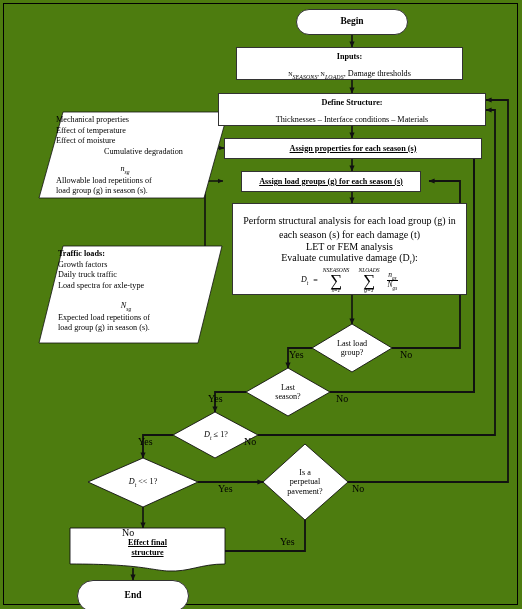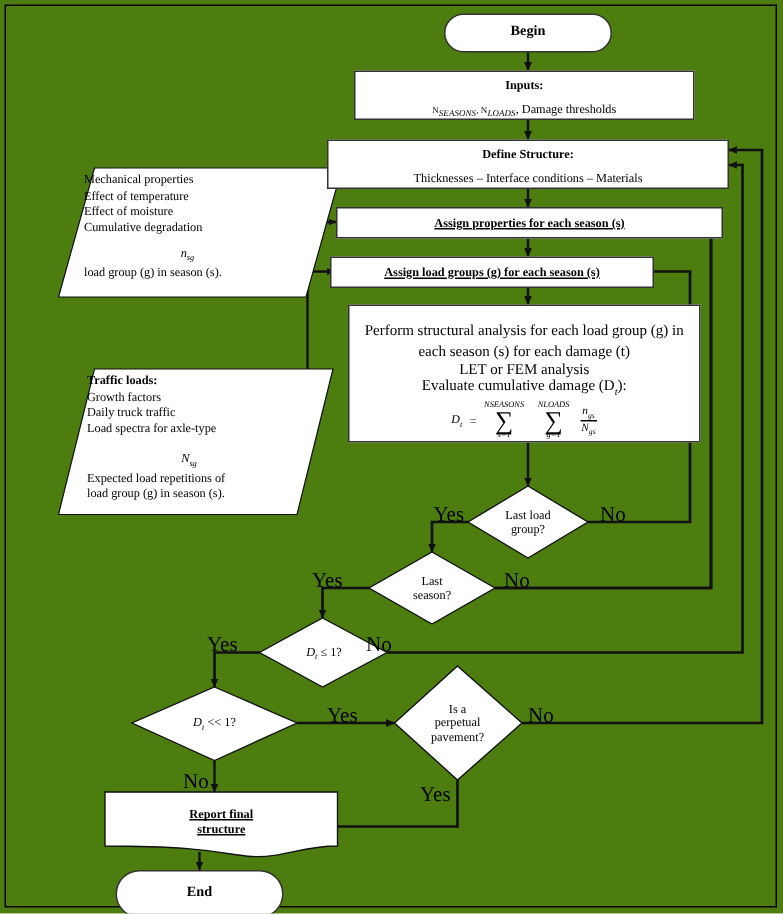--- a/index.html
+++ b/index.html
@@ -96,24 +96,25 @@
   .diamond-label {
     position: absolute;
     text-align: center;
     color: #000;
     font-size: 8.2px;
     line-height: 1.15;
     pointer-events: none;
   }
   .edge-label {
     position: absolute;
-    font-size: 14px;
+    font-size: 10px;
     color: #000;
     background: transparent;
     white-space: nowrap;
+    margin-top: 13px;
   }
   .eq {
     display: block;
     margin-top: 2px;
     font-size: 8px;
   }
   .bigsum {
     font-size: 17px;
     line-height: 0.8;
     vertical-align: middle;
@@ -225,21 +226,21 @@
 
   <div class="node proc" style="left:218px; top:93px; width:268px; height:33px; padding-top:4px;">
     <span class="ttl sm">Define Structure:</span>
     <span class="sm">Thicknesses – Interface conditions – Materials</span>
   </div>
 
   <div class="node proc" style="left:224px; top:138px; width:258px; height:21px; display:flex; align-items:center; justify-content:center;">
     <span class="b sm">Assign properties for each season (s)</span>
   </div>
 
-  <div class="node proc" style="left:220px; top:171px; width:216px; height:21px; display:flex; align-items:center; justify-content:center;">
+  <div class="node proc" style="left:241px; top:171px; width:180px; height:21px; display:flex; align-items:center; justify-content:center;">
     <span class="b sm">Assign load groups (g) for each season (s)</span>
   </div>
 
   <div class="node proc" style="left:232px; top:203px; width:235px; height:92px; padding-top:6px;">
     <span class="xsm">Perform structural analysis for each load group (g) in</span>
     <span class="xsm" style="display:block;">each season (s) for each damage (t)</span>
     <span class="xsm" style="display:block;">LET  or FEM analysis</span>
     <span class="xsm" style="display:block;"><span>Evaluate cumulative damage (D</span><span class="sub">t</span><span>):</span></span>
 
     <span class="eq">
@@ -258,21 +259,21 @@
       </span>
       <span style="display:inline-block; width:3px;"></span>
       <span class="frac">
         <span class="num"><span>n</span><span class="sub">gs</span></span>
         <span class="den"><span>N</span><span class="sub">gs</span></span>
       </span>
     </span>
   </div>
 
   <div class="node" style="left:70px; top:533px; width:155px; height:30px; display:flex; flex-direction:column; align-items:center; justify-content:center; background:transparent;">
-    <span class="b sm">Report final</span>
+    <span class="b sm">Effect final</span>
     <span class="b sm">structure</span>
   </div>
 
   <div class="node term" style="left:77px; top:580px; width:112px; height:32px;">
     <span>End</span>
   </div>
 
   <div class="diamond-label" style="left:312px; top:339px; width:80px;">
     <span style="display:block;">Last load</span>
     <span style="display:block;">group?</span>
@@ -295,22 +296,23 @@
     <span style="display:block;">Is a</span>
     <span style="display:block;">perpetual</span>
     <span style="display:block;">pavement?</span>
   </div>
 
   <div class="pgram" style="left:56px; top:115px; width:160px; height:82px; background:transparent;">
     <div class="pg-body">
       <span style="display:block;">Mechanical properties</span>
       <span style="display:block;">Effect of temperature</span>
       <span style="display:block;">Effect of moisture</span>
-      <span style="display:block;">Cumulative degradation</span>
+      <span style="display:block;margin-left:48px;">Cumulative degradation</span>
       <span style="display:block; text-align:center; margin-top:6px; margin-right:22px;"><span class="it">n</span><span class="sub">sg</span></span>
+      <span style="display:block;">Allowable load repetitions of</span>
       <span style="display:block;">load group (g) in season (s).</span>
     </div>
   </div>
 
   <div class="pgram" style="left:58px; top:249px; width:156px; height:92px; background:transparent;">
     <div class="pg-body">
       <span class="ttl">Traffic loads:</span>
       <span style="display:block;">Growth factors</span>
       <span style="display:block;">Daily truck traffic</span>
       <span style="display:block;">Load spectra for axle-type</span>

